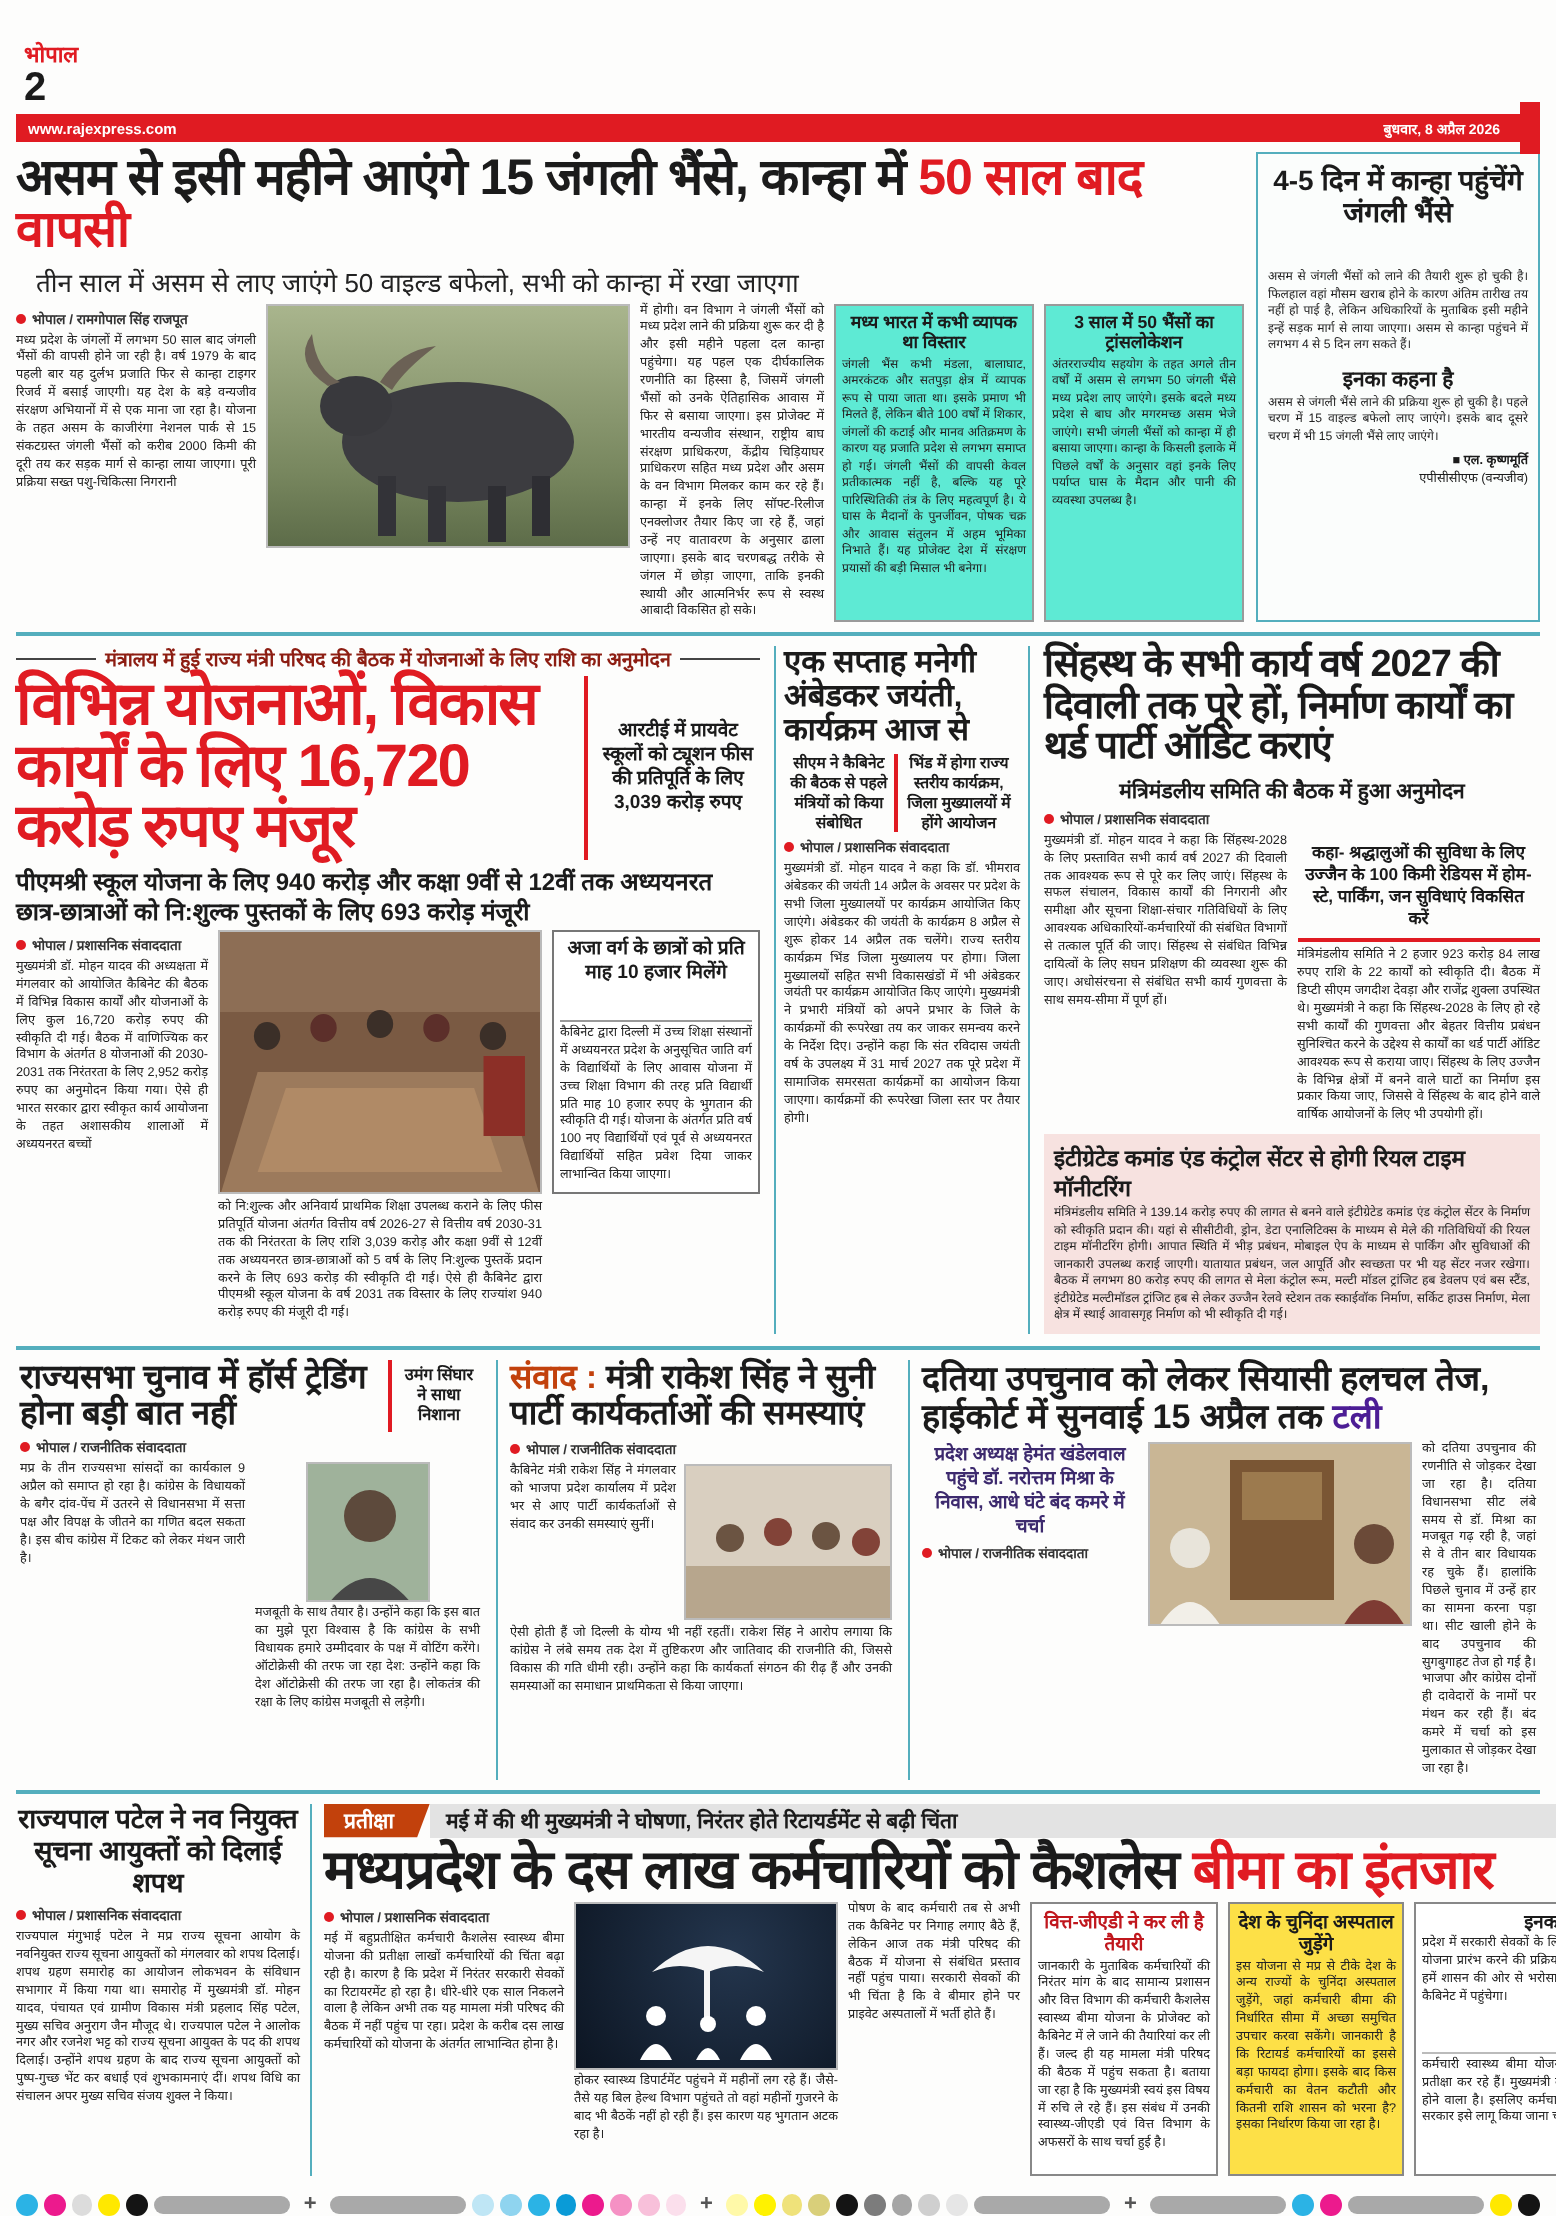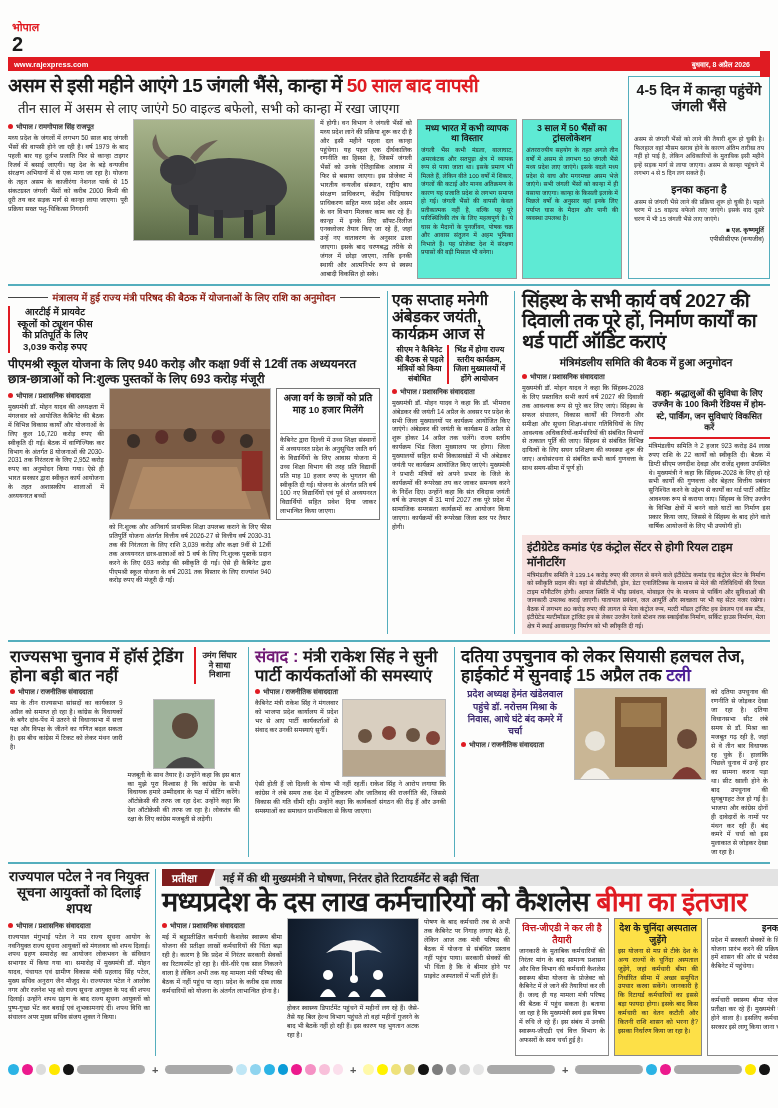--- a/index.html
+++ b/index.html
@@ -22,21 +22,21 @@
   .byline .dot { width:5px; height:5px; border-radius:50%; background:#e01b22; display:inline-block; }
   .bt { font-size:6.35px; line-height:1.4; text-align:justify; color:#222; }
   .photo { position:relative; overflow:hidden; border:1px solid #bbb; }
   .gbox { border:1px solid #9a9a9a; background:#5eead4; padding:3px; }
   .gbox h4 { font-size:8.8px; text-align:center; line-height:1.2; margin-bottom:2px; }
   .quote-auth { font-size:6.4px; font-weight:bold; text-align:right; margin-top:2px; }
 
   
   .topsec { display:flex; gap:6px; margin-top:5px; padding-bottom:5px; border-bottom:2px solid #54aebd; }
   .topmain { flex:1; }
-  .top-hl { font-size:19px; font-weight:bold; line-height:1.05; letter-spacing:-0.5px; }
+  .top-hl { font-size:25px; font-weight:bold; line-height:1.05; letter-spacing:-0.5px; }
   .top-hl .red { color:#e01b22; }
   .top-sub { font-size:13px; margin:3px 0 2px 10px; color:#222; }
   .top-cols { display:flex; gap:5px; align-items:stretch; }
   .tc1 { width:120px; }
   .buffalo { width:182px; height:122px; background:linear-gradient(#a9b58d,#77865e 70%,#5d6c49); flex:none; }
   .tc2 { flex:1; }
   .tbox { width:100px; flex:none; }
   .tbox .bt, .sidebar .bt { font-size:6.1px; }
 
   .sidebar { width:142px; flex:none; border:1px solid #54aebd; padding:5px; background:#fbfdfc; }
@@ -82,38 +82,38 @@
   .r3s { padding:0 2px; }
   .r3s + .r3s { border-left:1px solid #54aebd; padding-left:6px; }
   .s1 { width:234px; flex:none; }
   .s1-hlrow { display:flex; gap:4px; }
   .s1-hl { flex:1; font-size:16.5px; font-weight:bold; line-height:1.1; }
   .s1-note { width:46px; flex:none; border-left:2px solid #e01b22; padding-left:3px; font-size:8.2px; font-weight:bold; text-align:center; display:flex; align-items:center; line-height:1.2; }
   .s1-cols { display:flex; gap:5px; }
   .portrait { width:62px; height:70px; background:linear-gradient(#cfd8cf,#9fae9c); margin:0 auto 2px; }
   .s2 { width:200px; flex:none; }
   .s2-hl { font-size:16.5px; font-weight:bold; line-height:1.12; }
-  .s2-hl .red { color:#701a75;text-align:right; }
+  .s2-hl .red { color:#c2410c;text-align:right; }
   .s2-row { display:flex; gap:4px; margin-top:2px; }
   .s2-photo { width:104px; height:78px; flex:none; background:linear-gradient(#e4ddd2,#bfb4a2); }
   .s3 { flex:1; }
   .s3-hl { font-size:17px; font-weight:bold; line-height:1.12; }
   .s3-hl .red { color:#4c1d95; }
   .s3-row { display:flex; gap:5px; margin-top:3px; }
   .s3-left { width:108px; flex:none; }
   .s3-sub { font-size:9.3px; font-weight:bold; text-align:center; color:#3d2a6e; line-height:1.3; }
   .s3-photo { width:132px; height:92px; flex:none; background:linear-gradient(#d8cbb8,#a98f6f); }
 
   
   .botsec { display:flex; gap:6px; margin-top:5px; }
   .gov { width:148px; flex:none; padding-right:5px; border-right:1px solid #54aebd; }
   .gov h3 { font-size:13.5px; text-align:center; line-height:1.2; }
   .ins { flex:1; }
   .ins-kickrow { display:flex; align-items:stretch; height:17px; }
-  .ins-tag { background:#7f1d1d; color:#fff; font-size:10.5px; font-weight:bold; padding:1px 18px 1px 10px; clip-path:polygon(0 0,100% 0,88% 100%,0 100%); display:flex; align-items:center; }
+  .ins-tag { background:#c2410c; color:#fff; font-size:10.5px; font-weight:bold; padding:1px 18px 1px 10px; clip-path:polygon(0 0,100% 0,88% 100%,0 100%); display:flex; align-items:center; }
   .ins-kick { flex:1; background:#e3e3e3; font-size:10.5px; font-weight:bold; display:flex; align-items:center; padding-left:8px; }
   .ins-hl { font-size:27px; font-weight:bold; letter-spacing:-0.5px; line-height:1.05; margin:2px 0; }
   .ins-hl .red { color:#e01b22; }
   .ins-cols { display:flex; gap:5px; }
   .insc1 { width:120px; flex:none; }
   .insc-photo { width:132px; flex:none; }
   .umbrella { width:132px; height:84px; background:radial-gradient(circle at 60% 30%, #24364e, #0c1522); margin-bottom:2px; }
   .insc2 { width:86px; flex:none; }
   .insbox { border:1px solid #888; padding:3px; flex:none; background:#fff; }
   .insbox h4 { font-size:9.4px; text-align:center; line-height:1.2; margin-bottom:2px; }
@@ -196,20 +196,21 @@
     </div>
   </div>
 
   <div class="midsec">
 
     <div class="cabinet">
       <div class="kicker">
           <span>मंत्रालय में हुई राज्य मंत्री परिषद की बैठक में योजनाओं के लिए राशि का अनुमोदन</span>
         </div>
       <div class="cab-hl-row">
+        <div class="cab-hl">विभिन्न योजनाओं, विकास कार्यों के लिए 16,720 करोड़ रुपए मंजूर</div>
         <div class="cab-side">आरटीई में प्रायवेट स्कूलों को ट्यूशन फीस की प्रतिपूर्ति के लिए 3,039 करोड़ रुपए</div>
       </div>
       <div class="cab-sub">पीएमश्री स्कूल योजना के लिए 940 करोड़ और कक्षा 9वीं से 12वीं तक अध्ययनरत छात्र-छात्राओं को नि:शुल्क पुस्तकों के लिए 693 करोड़ मंजूरी</div>
       <div class="cab-cols">
         <div class="cabc1">
           <div class="byline">
               <span class="dot"></span>
               <span>भोपाल / प्रशासनिक संवाददाता</span>
             </div>
           <div class="bt">मुख्यमंत्री डॉ. मोहन यादव की अध्यक्षता में मंगलवार को आयोजित कैबिनेट की बैठक में विभिन्न विकास कार्यों और योजनाओं के लिए कुल 16,720 करोड़ रुपए की स्वीकृति दी गई। बैठक में वाणिज्यिक कर विभाग के अंतर्गत 8 योजनाओं की 2030-2031 तक निरंतरता के लिए 2,952 करोड़ रुपए का अनुमोदन किया गया। ऐसे ही भारत सरकार द्वारा स्वीकृत कार्य आयोजना के तहत अशासकीय शालाओं में अध्ययनरत बच्चों</div>

